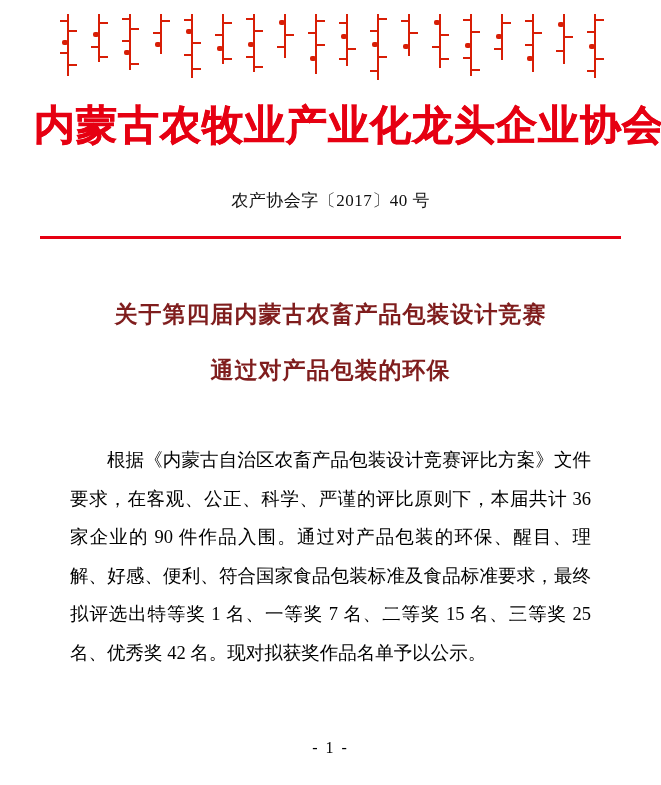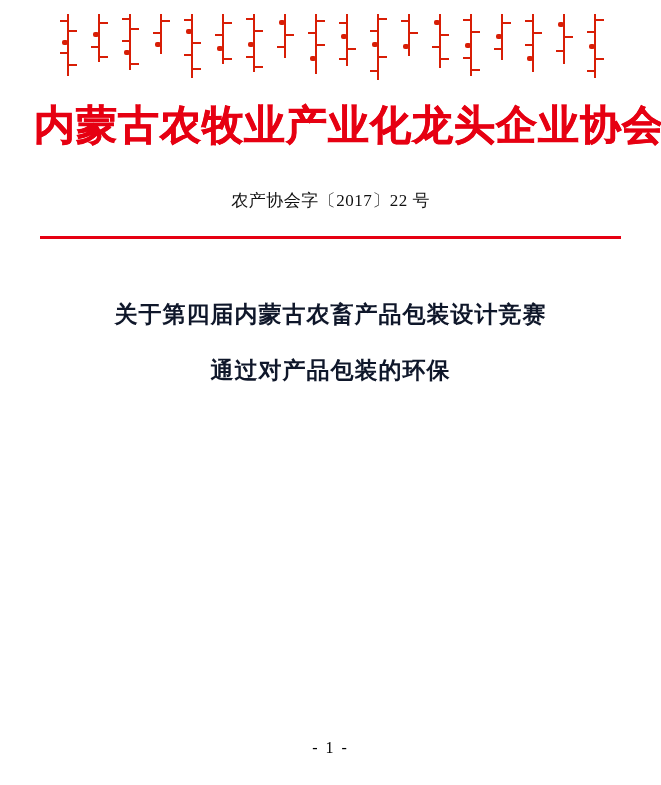--- a/index.html
+++ b/index.html
@@ -99,21 +99,21 @@
   }
 
   
   .headline {
     margin-top: 48px;
     text-align: center;
     font-size: 23px;
     font-weight: bold;
     line-height: 2.45;
     letter-spacing: 1px;
-    color: #0f172a;
+    color: #7f1d1d;
     padding: 0 30px;
   }
   .headline .line {
     display: block;
   }
 
   
   .body-text {
     margin-top: 42px;
     padding: 0 36px;
@@ -304,25 +304,26 @@
           <div class="barb" style="top:17px"></div>
           <div class="blob" style="top:30px"></div>
           <div class="barb r" style="top:44px"></div>
           <div class="barb" style="top:56px"></div>
         </div>
       </div>
   </div>
 
   <div class="doc-title">内蒙古农牧业产业化龙头企业协会文件</div>
 
-  <div class="doc-number">农产协会字〔2017〕22 号</div>
+  <div class="doc-number">农产协会字〔2017〕40 号</div>
 
   <div class="red-rule"></div>
 
   <div class="headline">
     <span class="line">关于第四届内蒙古农畜产品包装设计竞赛</span>
     <span class="line">通过对产品包装的环保</span>
   </div>
 
+  <div class="body-text">根据《内蒙古自治区农畜产品包装设计竞赛评比方案》文件要求，在客观、公正、科学、严谨的评比原则下，本届共计 36 家企业的 90 件作品入围。通过对产品包装的环保、醒目、理解、好感、便利、符合国家食品包装标准及食品标准要求，最终拟评选出特等奖 1 名、一等奖 7 名、二等奖 15 名、三等奖 25 名、优秀奖 42 名。现对拟获奖作品名单予以公示。</div>
 
   <div class="page-number">- 1 -</div>
 
 </div>
 
 </body></html>

